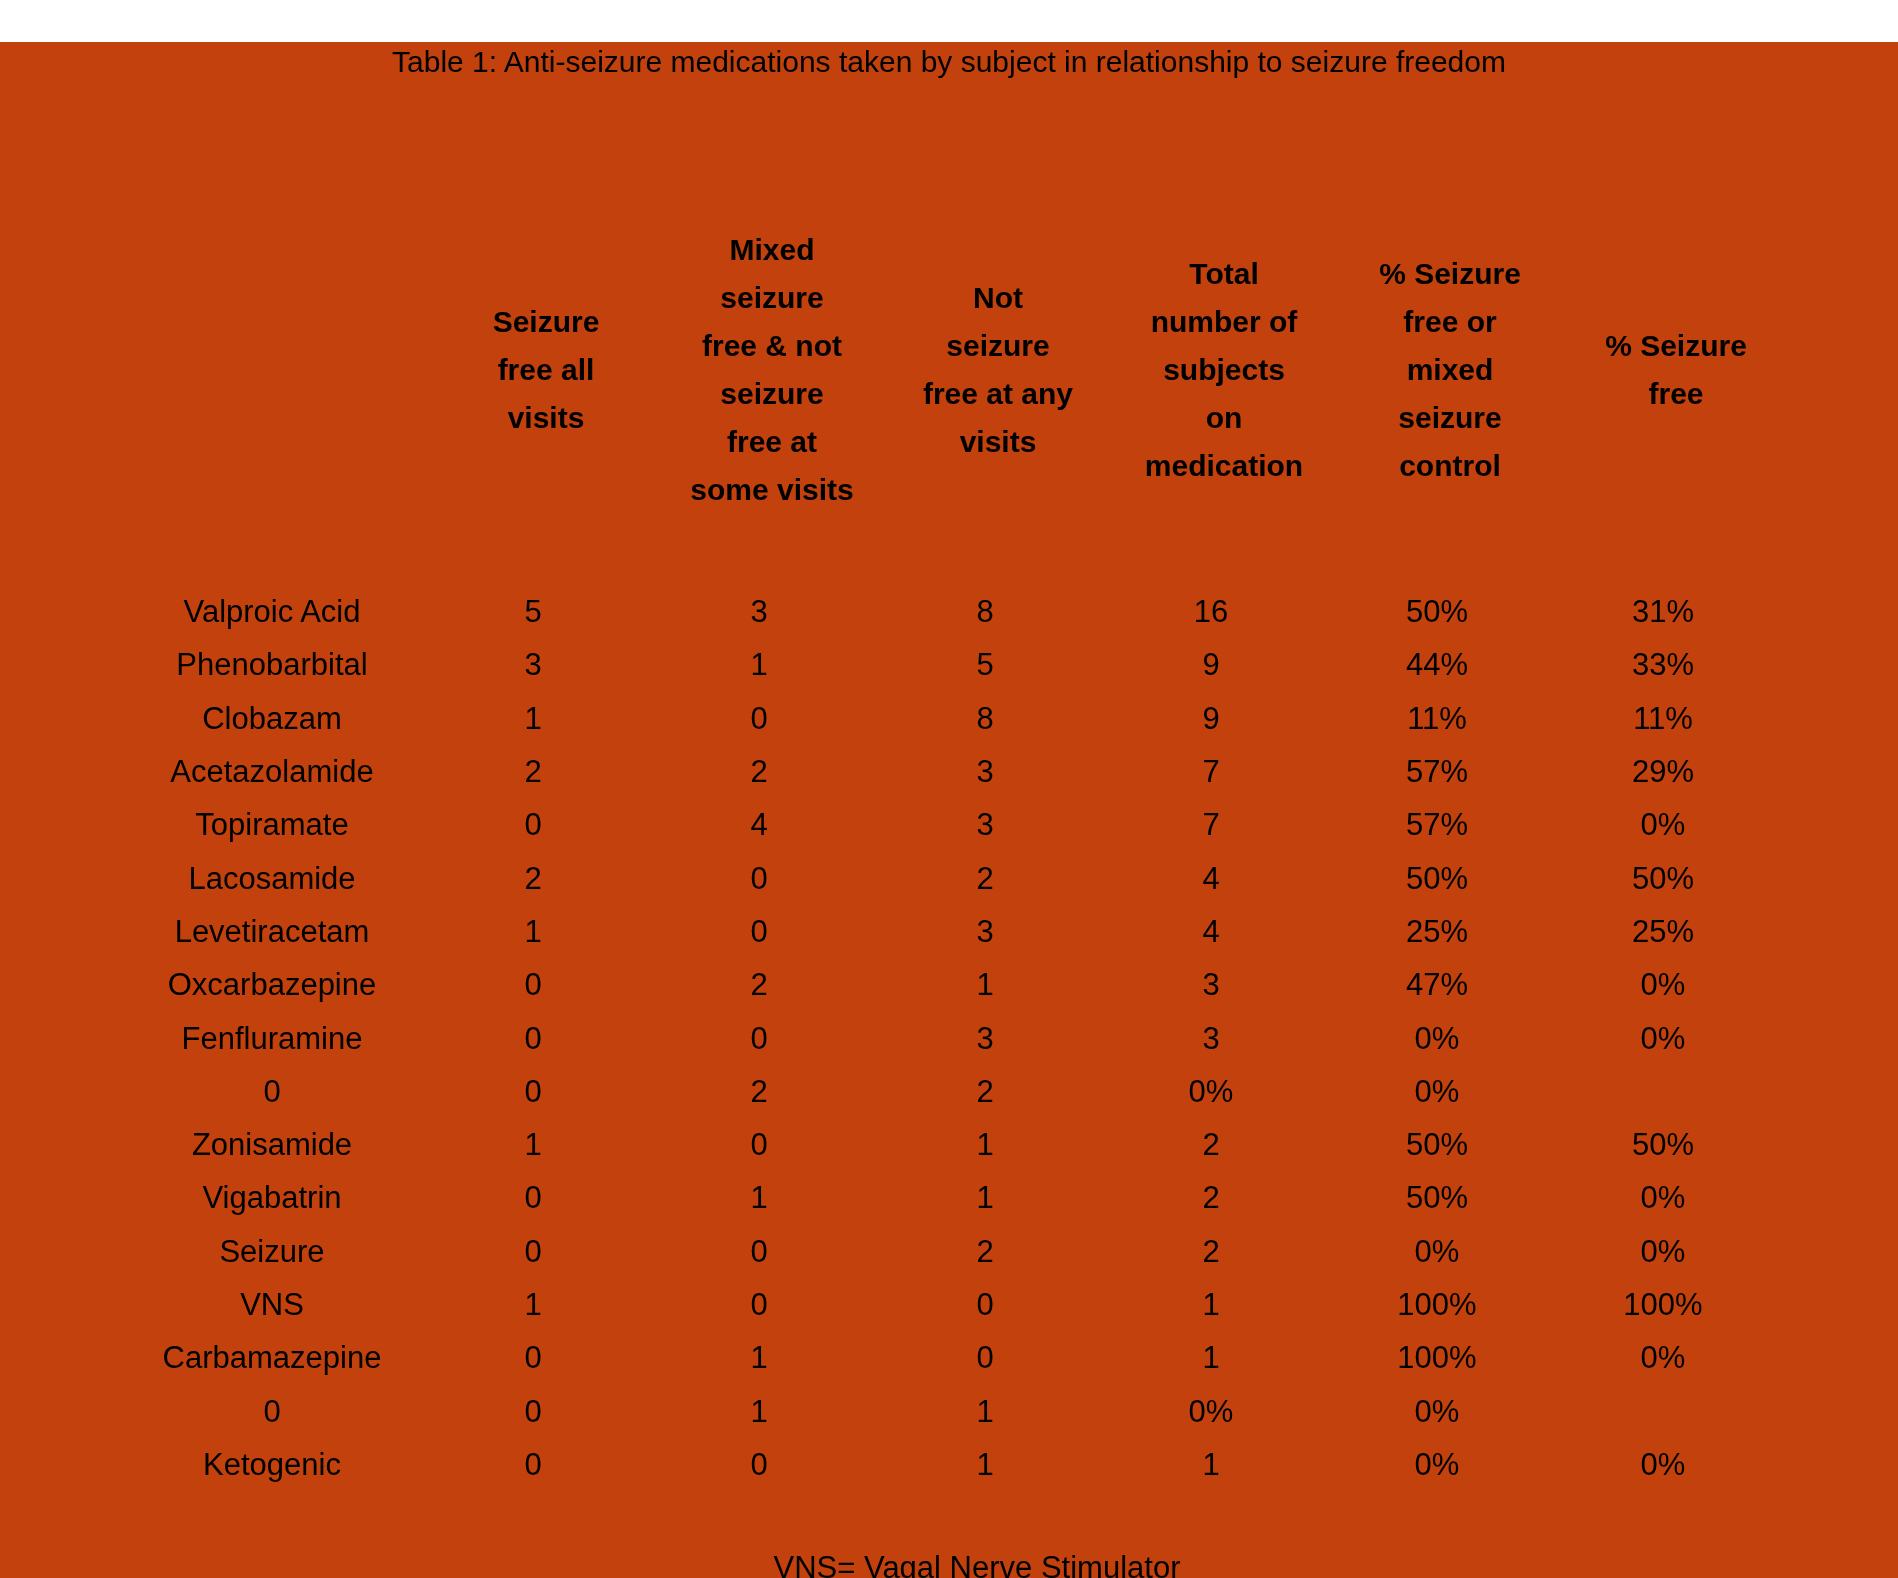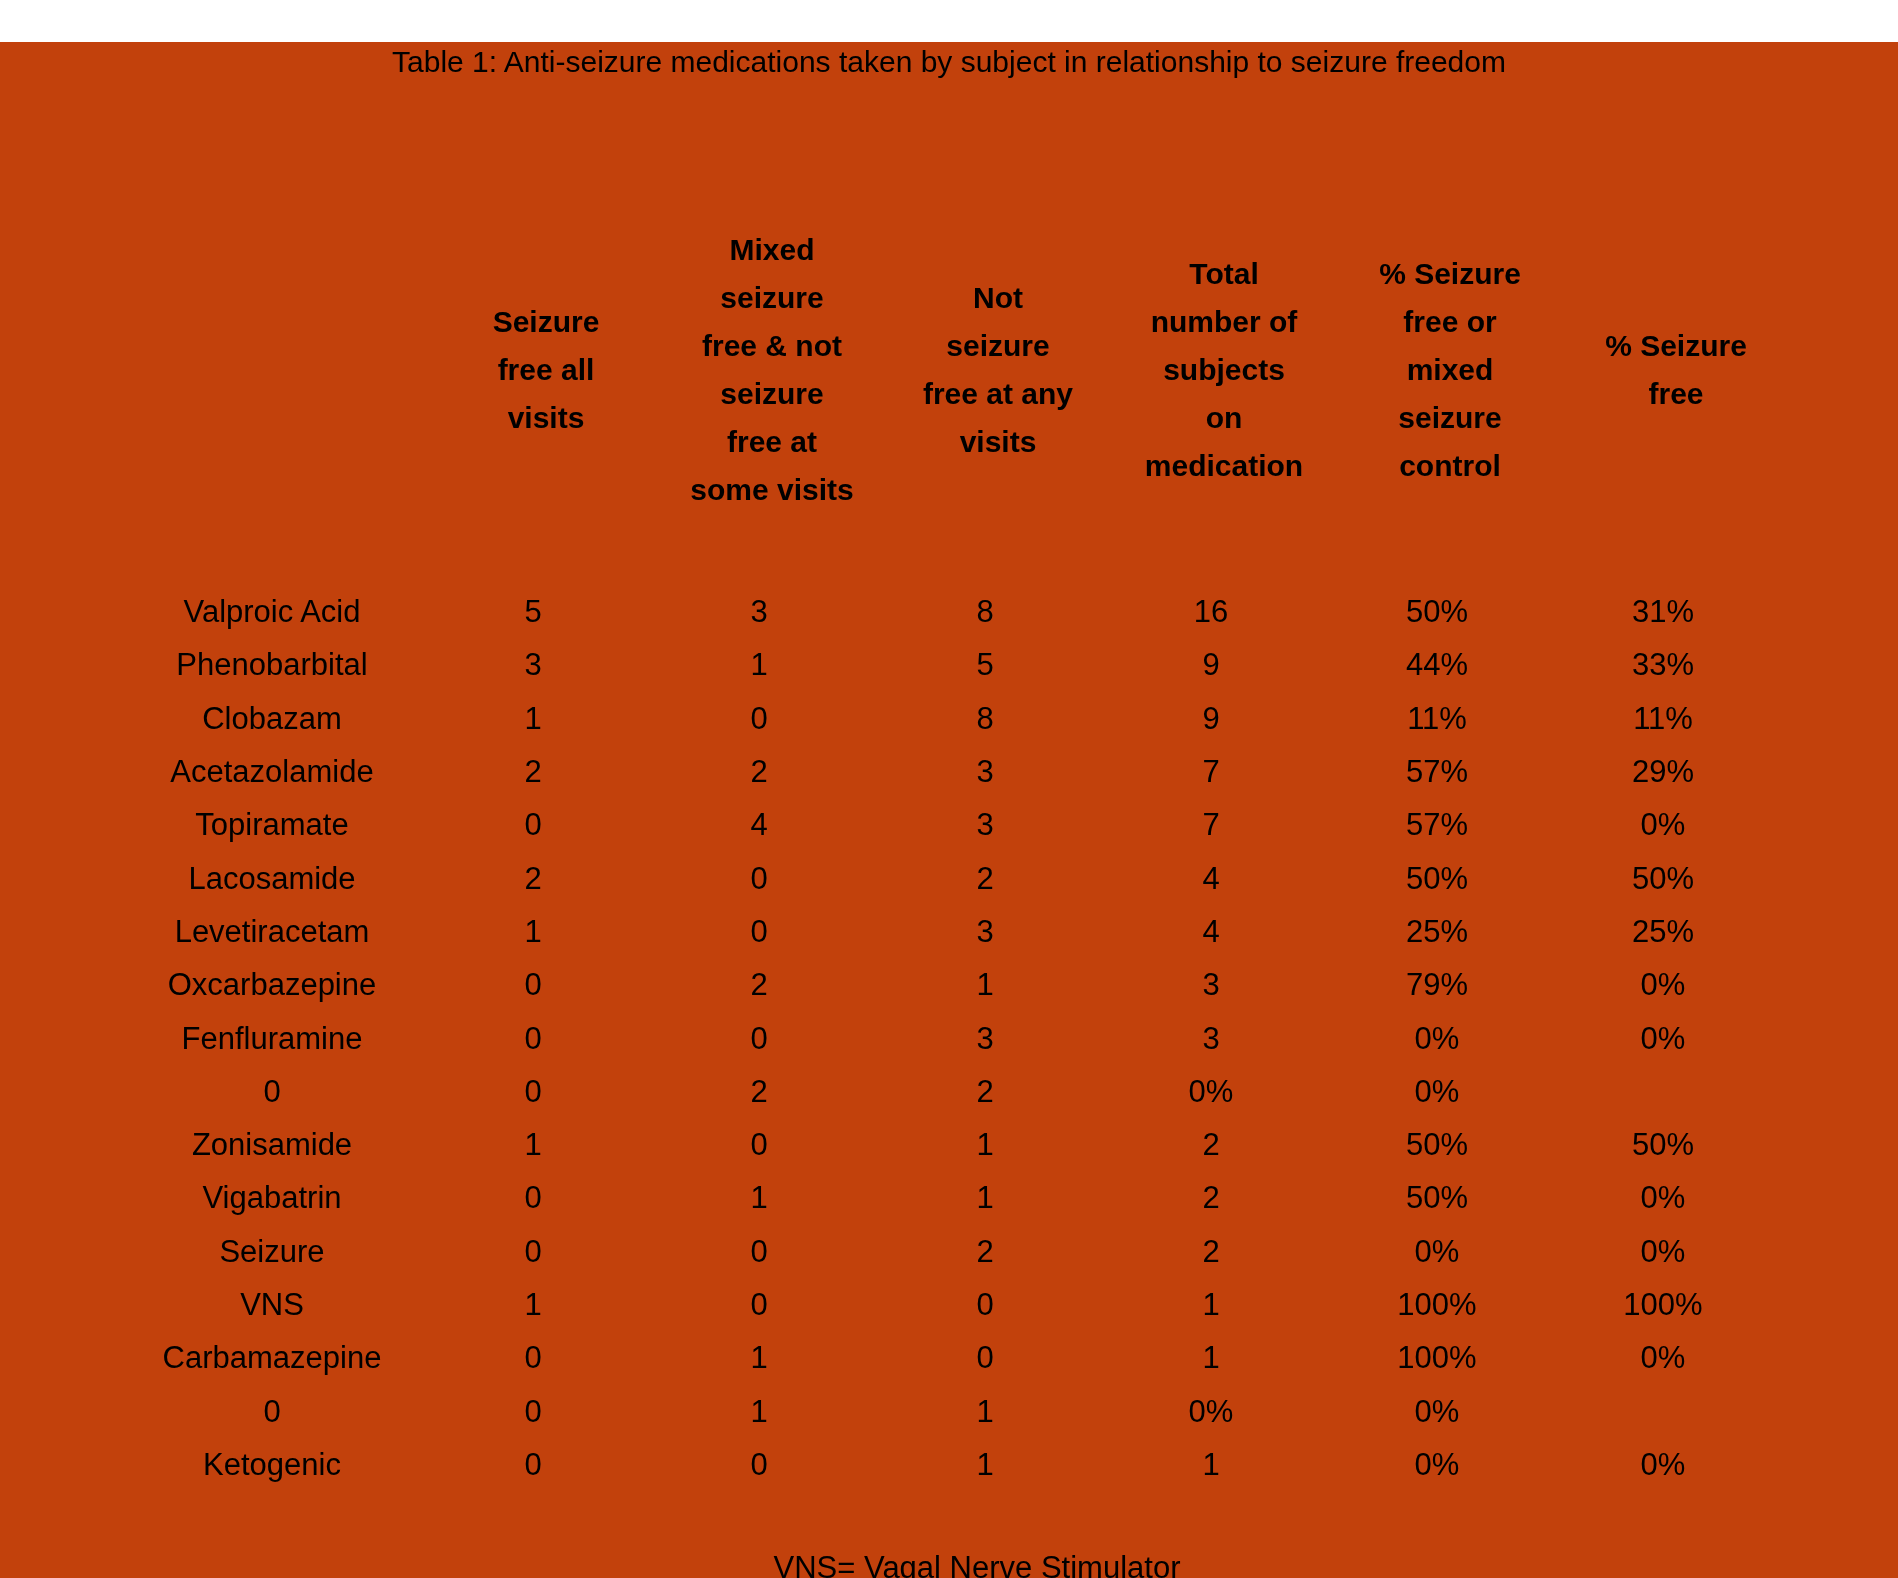--- a/index.html
+++ b/index.html
@@ -171,21 +171,21 @@
         <div class="cell">4</div>
         <div class="cell">25%</div>
         <div class="cell">25%</div>
       </div>
       <div class="row">
         <div class="cell">Oxcarbazepine</div>
         <div class="cell">0</div>
         <div class="cell">2</div>
         <div class="cell">1</div>
         <div class="cell">3</div>
-        <div class="cell">79%</div>
+        <div class="cell">47%</div>
         <div class="cell">0%</div>
       </div>
       <div class="row">
         <div class="cell">Fenfluramine</div>
         <div class="cell">0</div>
         <div class="cell">0</div>
         <div class="cell">3</div>
         <div class="cell">3</div>
         <div class="cell">0%</div>
         <div class="cell">0%</div>

